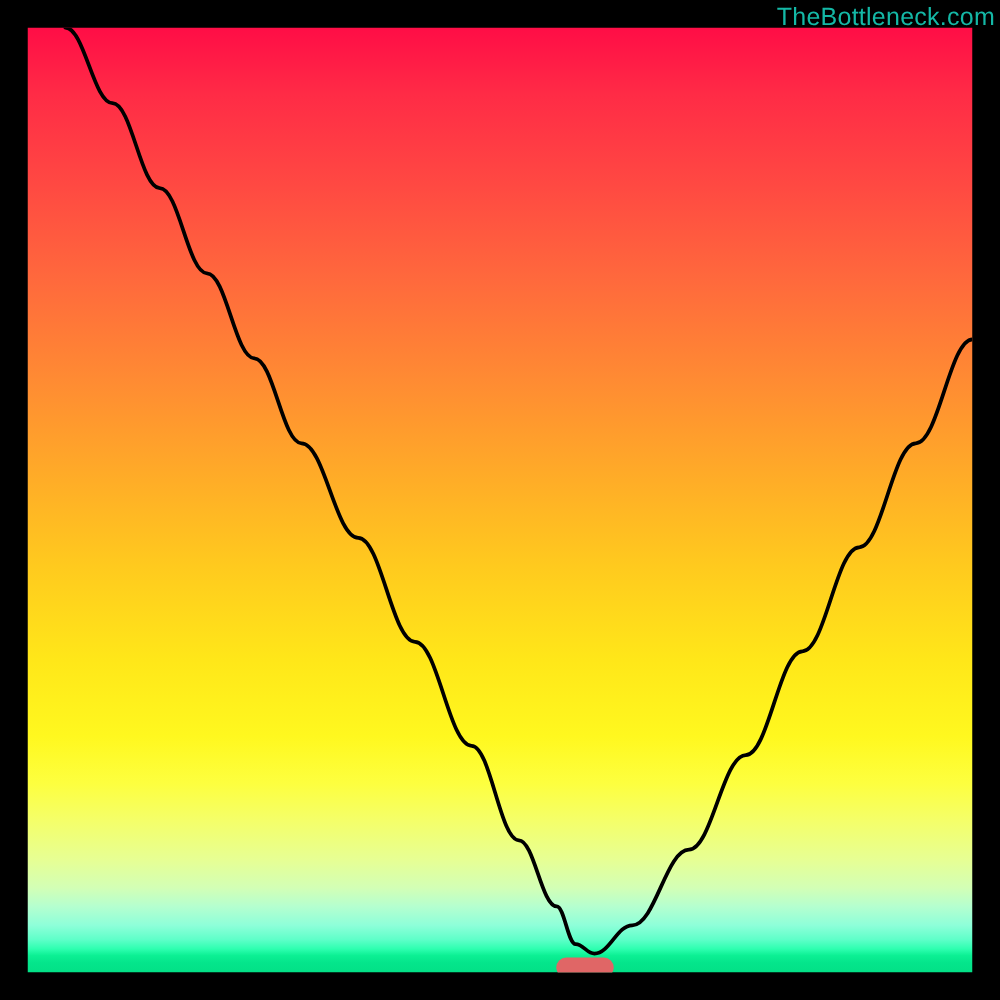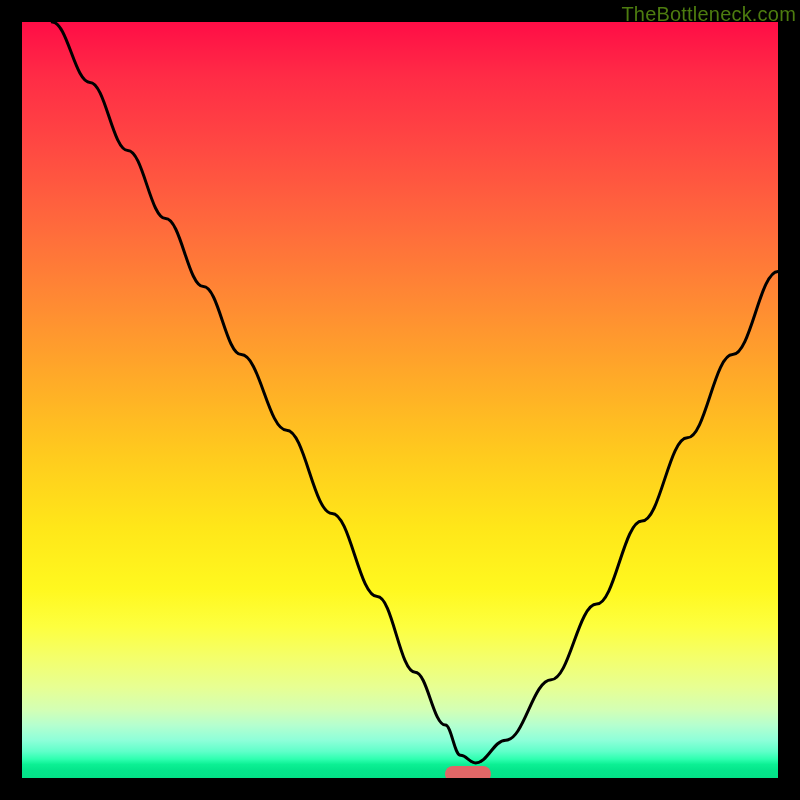--- a/index.html
+++ b/index.html
@@ -65,21 +65,21 @@
     border-radius: 8px;
     background: #e06666;
     transform: translate(-50%, -50%);
   }
   .attribution {
     position: absolute;
     top: 3px;
     right: 4px;
     font-size: 20px;
     font-weight: 500;
-    color: #4d7c0f;
+    color: #14b8a6;
     letter-spacing: 0.2px;
     margin-left: 40px;
   }
 </style>
 </head>
 <body>
 
 <div class="frame">
   <div class="attribution">TheBottleneck.com</div>
 

